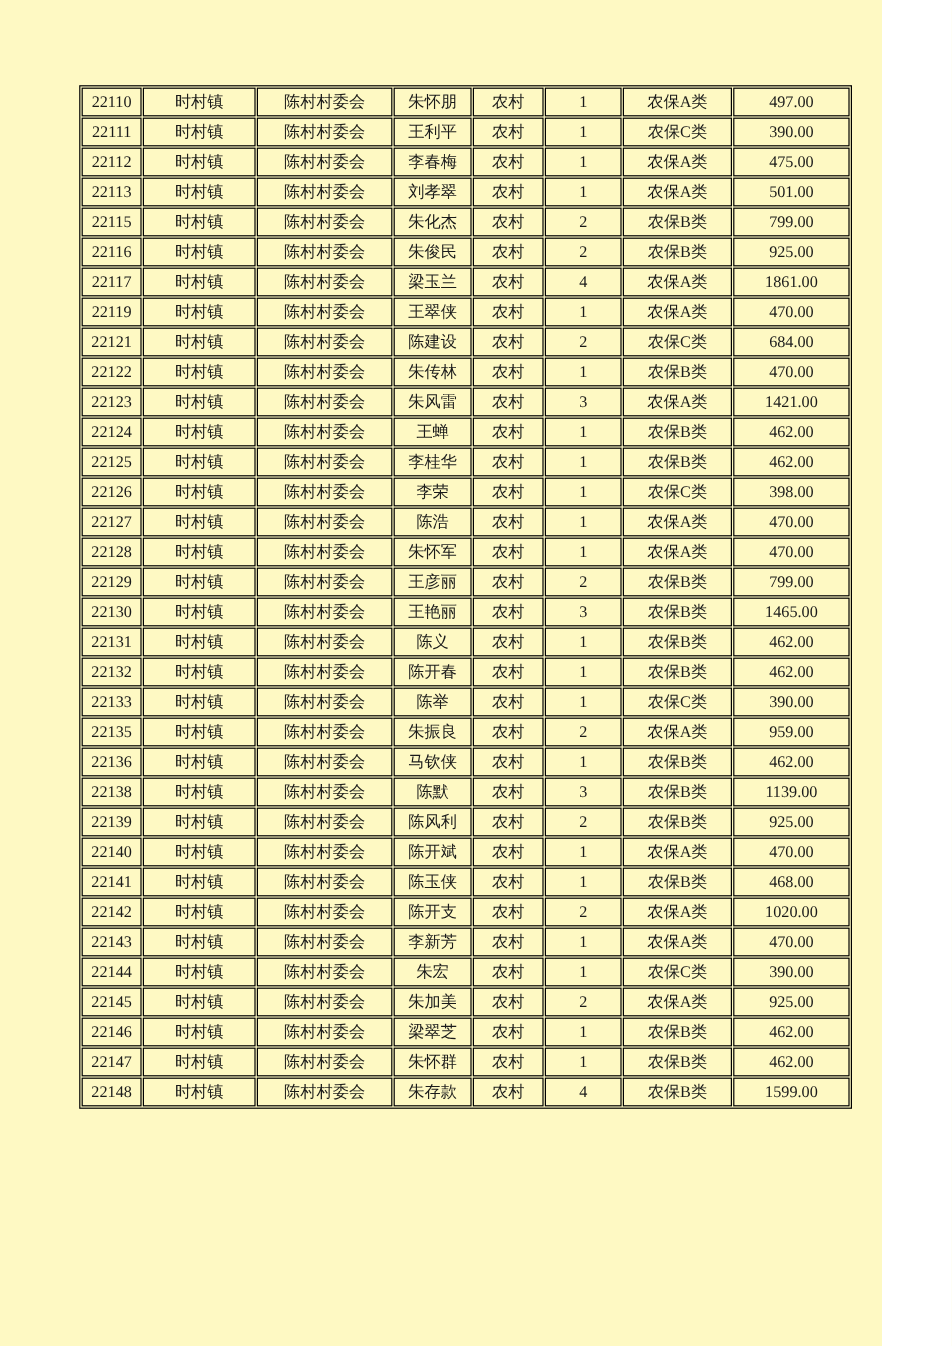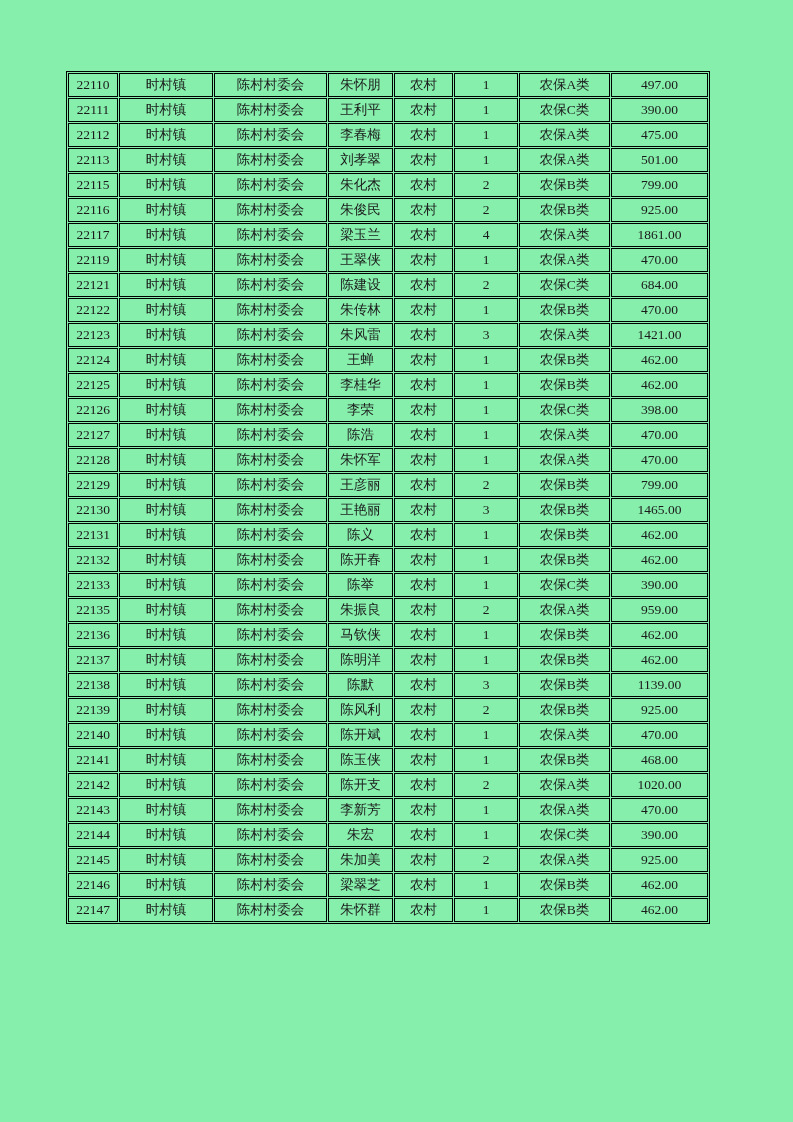--- a/index.html
+++ b/index.html
@@ -2,23 +2,23 @@
 <html><head>
 <meta charset="utf-8">
 <style>
   html, body {
     margin: 0;
     padding: 0;
     background: #ffffff;
   }
   .page {
     position: relative;
-    width: 793px;
+    width: 735px;
     height: 1122px;
-    background: #86efac;
+    background: #fef9c3;
     overflow: hidden;
     font-family: "Liberation Serif", "DejaVu Serif", serif;
   }
   table.roster {
     position: absolute;
     left: 66px;
     top: 71px;
     border-collapse: separate;
     border-spacing: 1px;
     table-layout: fixed;
@@ -286,30 +286,20 @@
           <td>22136</td>
           <td>时村镇</td>
           <td>陈村村委会</td>
           <td>马钦侠</td>
           <td>农村</td>
           <td>1</td>
           <td>农保B类</td>
           <td>462.00</td>
         </tr>
         <tr>
-          <td>22137</td>
-          <td>时村镇</td>
-          <td>陈村村委会</td>
-          <td>陈明洋</td>
-          <td>农村</td>
-          <td>1</td>
-          <td>农保B类</td>
-          <td>462.00</td>
-        </tr>
-        <tr>
           <td>22138</td>
           <td>时村镇</td>
           <td>陈村村委会</td>
           <td>陈默</td>
           <td>农村</td>
           <td>3</td>
           <td>农保B类</td>
           <td>1139.00</td>
         </tr>
         <tr>
@@ -394,16 +384,26 @@
         </tr>
         <tr>
           <td>22147</td>
           <td>时村镇</td>
           <td>陈村村委会</td>
           <td>朱怀群</td>
           <td>农村</td>
           <td>1</td>
           <td>农保B类</td>
           <td>462.00</td>
+        </tr>
+        <tr>
+          <td>22148</td>
+          <td>时村镇</td>
+          <td>陈村村委会</td>
+          <td>朱存款</td>
+          <td>农村</td>
+          <td>4</td>
+          <td>农保B类</td>
+          <td>1599.00</td>
         </tr>
       </tbody>
   </table>
 </div>
 
 </body></html>

